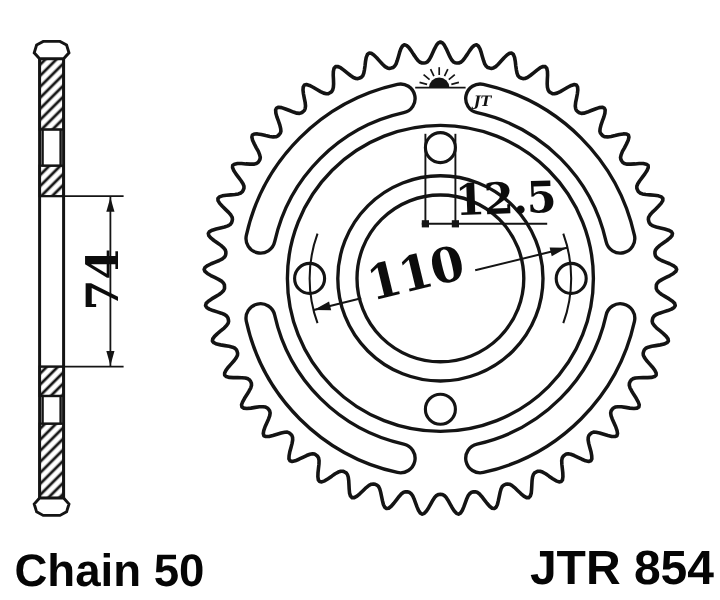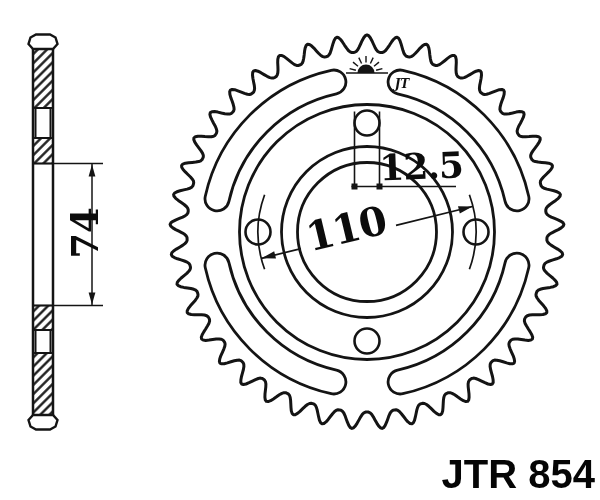--- a/index.html
+++ b/index.html
@@ -103,15 +103,16 @@
   </svg>
 
   <div class="txt dim" id="dim-110">110</div>
 
   <div class="txt dim" id="dim-125">12.5</div>
 
   <div class="txt dim" id="dim-74">74</div>
 
   <div class="txt" id="logo-jt">JT</div>
 
+  <div class="txt footer-label" id="chain-label">Chain 50</div>
 
   <div class="txt footer-label" id="part-number">JTR 854</div>
 </div>
 
 </body></html>

